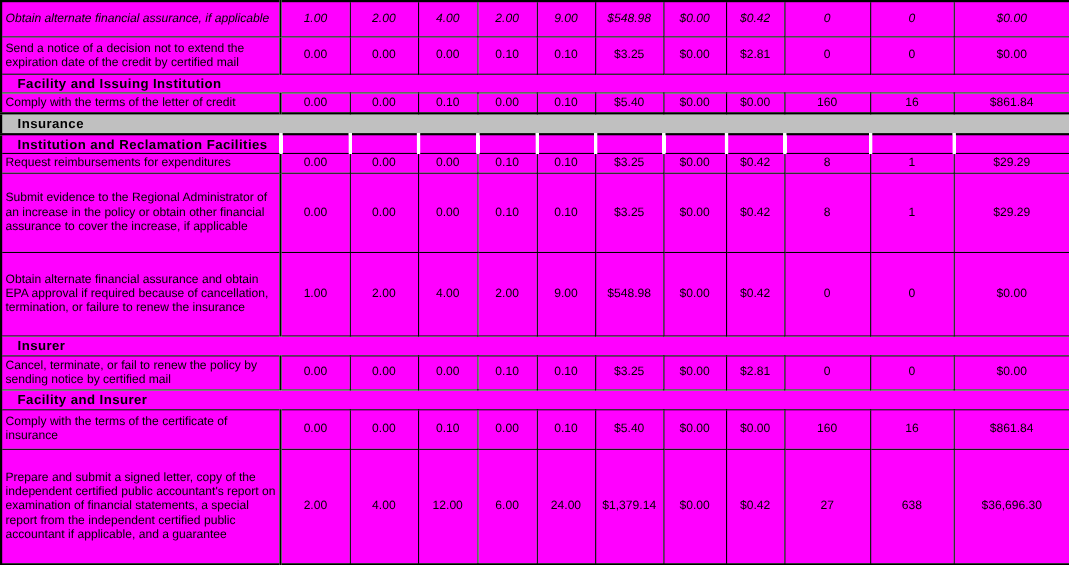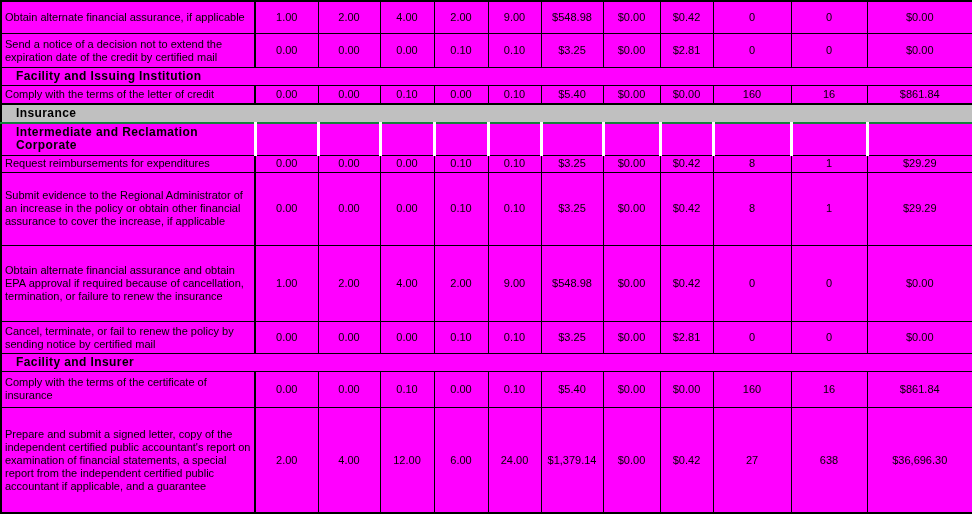--- a/index.html
+++ b/index.html
@@ -35,21 +35,21 @@
     white-space:nowrap;
   }
   
   .tbl tr.row-section td.hdr{
     background:#C0C0C0;
     font-weight:bold;
     font-size:12px;
     letter-spacing:0.4px;
     padding-left:14px;
     border-top:2px solid #000;
-    border-bottom:2px solid #15803d;
+    border-bottom:2px solid #000000;
   }
   
   .tbl tr.row-subsection td.hdr{
     background:#FF00FF;
     font-weight:bold;
     font-size:12px;
     letter-spacing:0.4px;
     padding-left:14px;
   }
   
@@ -76,21 +76,21 @@
     <col style="width:54px">
     <col style="width:53px">
     <col style="width:62px">
     <col style="width:57px">
     <col style="width:53px">
     <col style="width:78px">
     <col style="width:76px">
     <col style="width:106px">
   </colgroup>
   <tbody>
-      <tr class="row-task" style="height: 30px;">
+      <tr class="row-task" style="height: 30px; font-style: italic;">
         <td class="desc">Obtain alternate financial assurance, if applicable</td>
         <td class="num">1.00</td>
         <td class="num">2.00</td>
         <td class="num">4.00</td>
         <td class="num">2.00</td>
         <td class="num">9.00</td>
         <td class="num">$548.98</td>
         <td class="num">$0.00</td>
         <td class="num">$0.42</td>
         <td class="num">0</td>
@@ -125,21 +125,21 @@
         <td class="num">$0.00</td>
         <td class="num">$0.00</td>
         <td class="num">160</td>
         <td class="num">16</td>
         <td class="num">$861.84</td>
       </tr>
       <tr class="row-section" style="height: 17px;">
         <td colspan="12" class="hdr">Insurance</td>
       </tr>
       <tr class="row-subsection-cells" style="height: 16px;">
-        <td class="desc hdr-cell">Intermediate and Reclamation Corporate</td>
+        <td class="desc hdr-cell">Institution and Reclamation Facilities</td>
         <td class="num ghost"></td>
         <td class="num ghost"></td>
         <td class="num ghost"></td>
         <td class="num ghost"></td>
         <td class="num ghost"></td>
         <td class="num ghost"></td>
         <td class="num ghost"></td>
         <td class="num ghost"></td>
         <td class="num ghost"></td>
         <td class="num ghost"></td>
@@ -179,20 +179,23 @@
         <td class="num">2.00</td>
         <td class="num">4.00</td>
         <td class="num">2.00</td>
         <td class="num">9.00</td>
         <td class="num">$548.98</td>
         <td class="num">$0.00</td>
         <td class="num">$0.42</td>
         <td class="num">0</td>
         <td class="num">0</td>
         <td class="num">$0.00</td>
+      </tr>
+      <tr class="row-subsection" style="height: 15px;">
+        <td colspan="12" class="hdr">Insurer</td>
       </tr>
       <tr class="row-task" style="height: 29px;">
         <td class="desc">Cancel, terminate, or fail to renew the policy by sending notice by certified mail</td>
         <td class="num">0.00</td>
         <td class="num">0.00</td>
         <td class="num">0.00</td>
         <td class="num">0.10</td>
         <td class="num">0.10</td>
         <td class="num">$3.25</td>
         <td class="num">$0.00</td>

